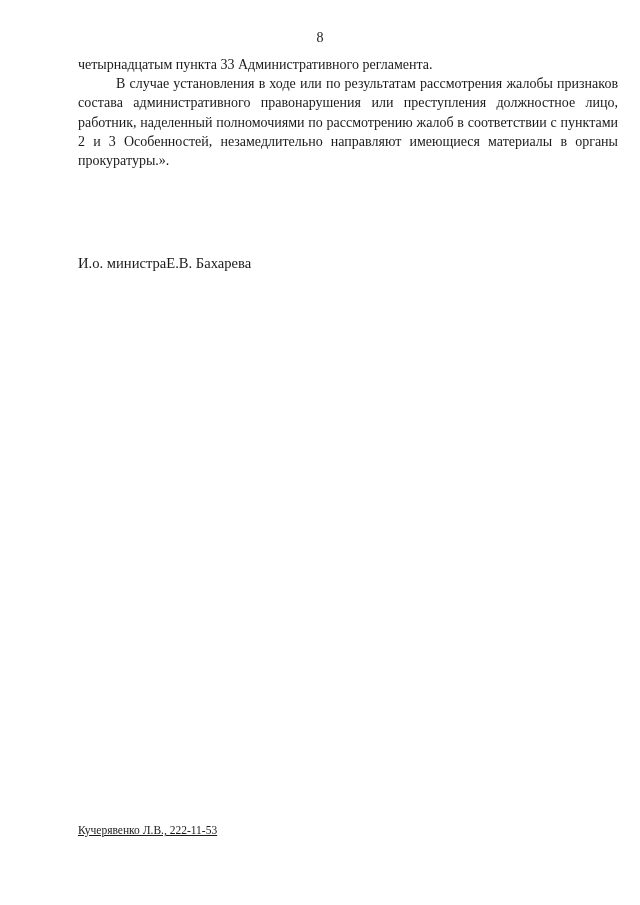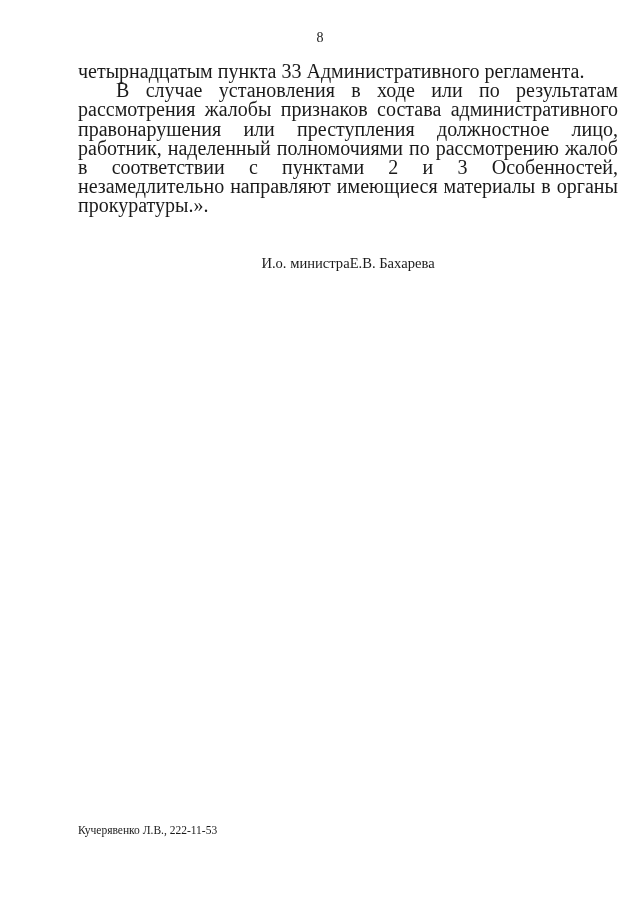--- a/index.html
+++ b/index.html
@@ -20,47 +20,48 @@
   .page-number {
     position: absolute;
     top: 30px;
     left: 0;
     width: 100%;
     text-align: center;
     font-size: 14px;
   }
   .content {
     position: absolute;
-    top: 62px;
+    top: 55px;
     left: 78px;
     width: 540px;
-    font-size: 20px;
+    font-size: 14px;
     line-height: 19.2px;
     text-align: justify;
   }
   .para {
     margin: 0;
   }
   .para.indent {
     text-indent: 38px;
   }
   .signature-row {
     position: absolute;
     top: 255px;
     left: 78px;
     width: 540px;
     display: flex;
-    justify-content: center;
+    justify-content: flex-start;
     font-size: 14.6px;
   }
   .footer-note {
     position: absolute;
     top: 824px;
     left: 78px;
     font-size: 11.5px;
+    text-decoration: underline;
   }
 </style>
 </head>
 <body>
 
 <div class="page">
 
   <div class="page-number">8</div>
 
   <div class="content">

